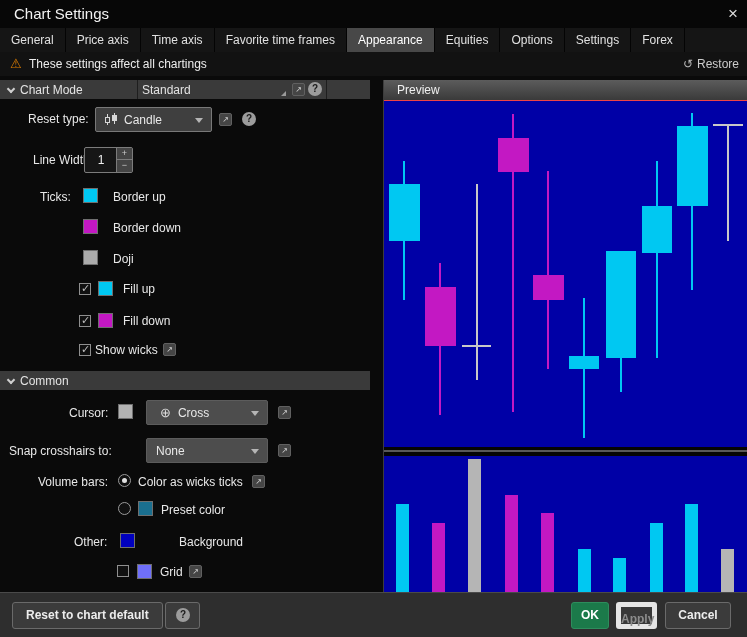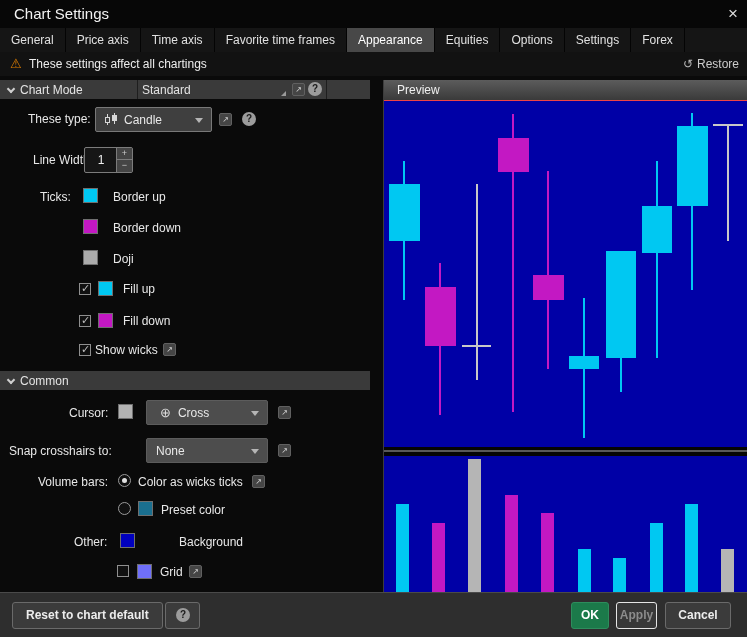--- a/index.html
+++ b/index.html
@@ -69,21 +69,21 @@
   .pane-sep { position:relative; width:363px; height:9px; background:linear-gradient(#050505 0 3px, #585858 3px 5px, #050505 5px 100%); }
   .volume-pane { position:relative; width:363px; height:136px; overflow:hidden; }
 
   
   .footer { position:absolute; left:0; top:592px; width:747px; height:45px; background:#2e2e2e; border-top:1px solid #4a4a4a; }
   .btn { position:absolute; top:9px; height:27px; border-radius:3px; font-weight:bold; font-size:12px; color:#ececec; text-align:center; background:#3b3b3b; border:1px solid #6a6a6a; }
   .btn-reset { left:12px; padding:0 13px; line-height:25px; }
   .btn-help { left:165px; width:35px; }
   .btn-help .helpicon { left:10px; top:5px; }
   .btn-ok { left:571px; width:38px; line-height:25px; background:#1b7a4a; border:1px solid #2d8d5c; color:#fff; }
-  .btn-apply { left:616px; width:41px; line-height:25px; background:#383838; border:1px solid #e5e5e5; color:#8c8c8c; }
+  .btn-apply { left:616px; width:41px; line-height:25px; background:#383838; border:5px solid #e5e5e5; color:#8c8c8c;text-align:right; }
   .btn-cancel { left:665px; width:66px; line-height:25px; }
 
   .candle-svg { display:inline-block; margin-right:6px; }
 </style>
 </head>
 <body>
 
 <div class="window">
 
   <div class="titlebar">
@@ -115,21 +115,21 @@
       <span class="chev"></span>
       <span class="lbl">Chart Mode</span>
       <span class="vdiv" style="left:137px;"></span>
       <span class="lbl" style="left:142px;">Standard</span>
       <span class="corner" style="left:281px; top:11px;"></span>
       <span class="linkicon" style="left:292px; top:3px;">↗</span>
       <span class="helpicon" style="left:308px; top:2px;">?</span>
       <span class="vdiv" style="left:326px;"></span>
     </div>
 
-    <span class="flabel" style="left:28px; top:36px;">These type:</span>
+    <span class="flabel" style="left:28px; top:36px;">Reset type:</span>
     <div class="dd dd-dark" style="left:95px; top:31px; width:117px;">
       <svg class="candle-svg" style="margin-left:8px;" width="14" height="13" viewBox="0 0 14 13">
         <line x1="3.5" y1="1" x2="3.5" y2="12" stroke="#d8d8d8" stroke-width="1"></line>
         <rect x="1.5" y="4.5" width="4" height="5" fill="#3f3f3f" stroke="#d8d8d8"></rect>
         <line x1="10.5" y1="0" x2="10.5" y2="11" stroke="#d8d8d8" stroke-width="1"></line>
         <rect x="8.5" y="2.5" width="4" height="5" fill="#d8d8d8" stroke="#d8d8d8"></rect>
       </svg>
       <span class="ddlabel">Candle</span>
       <span class="tri"></span>
     </div>

